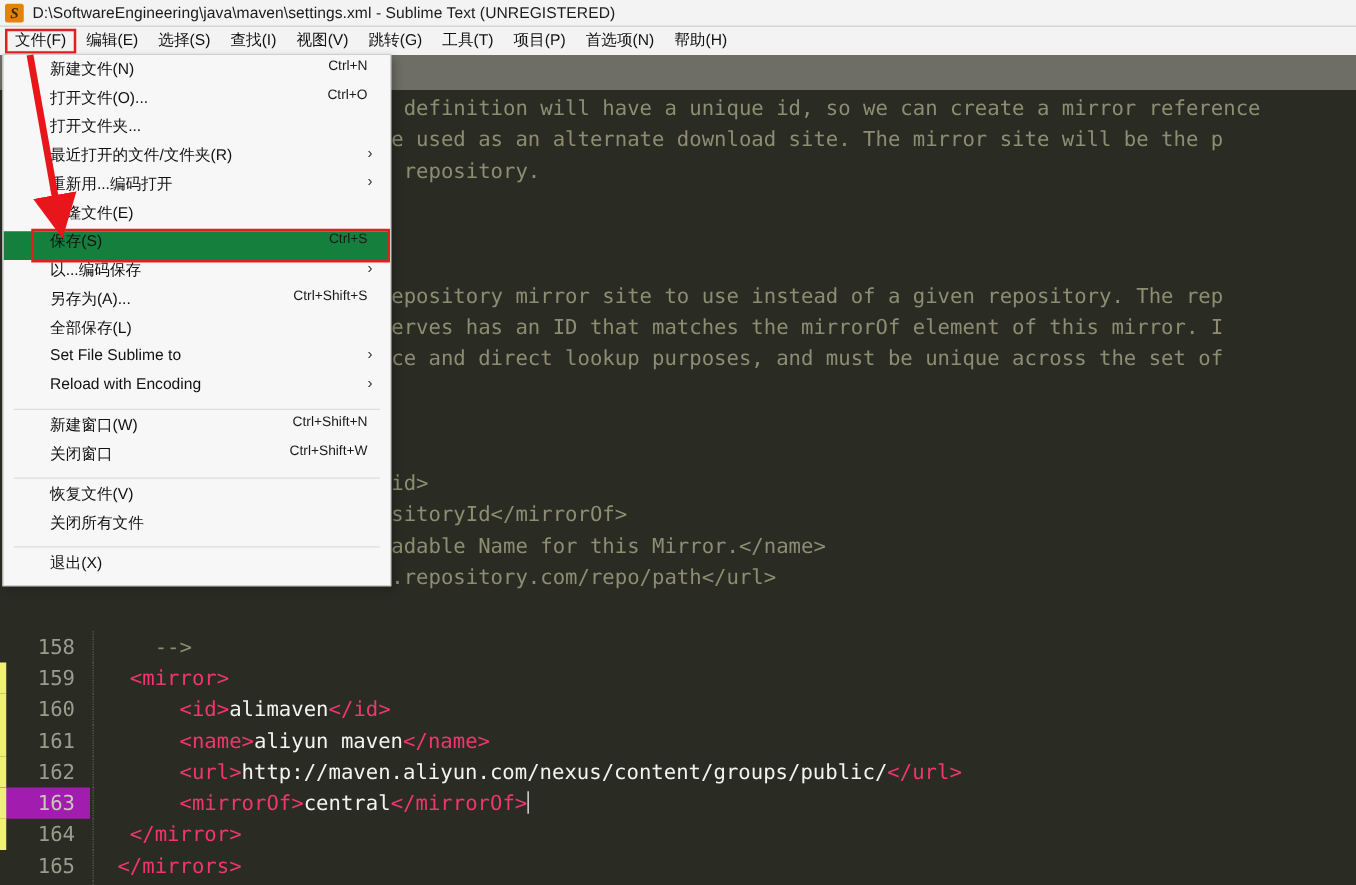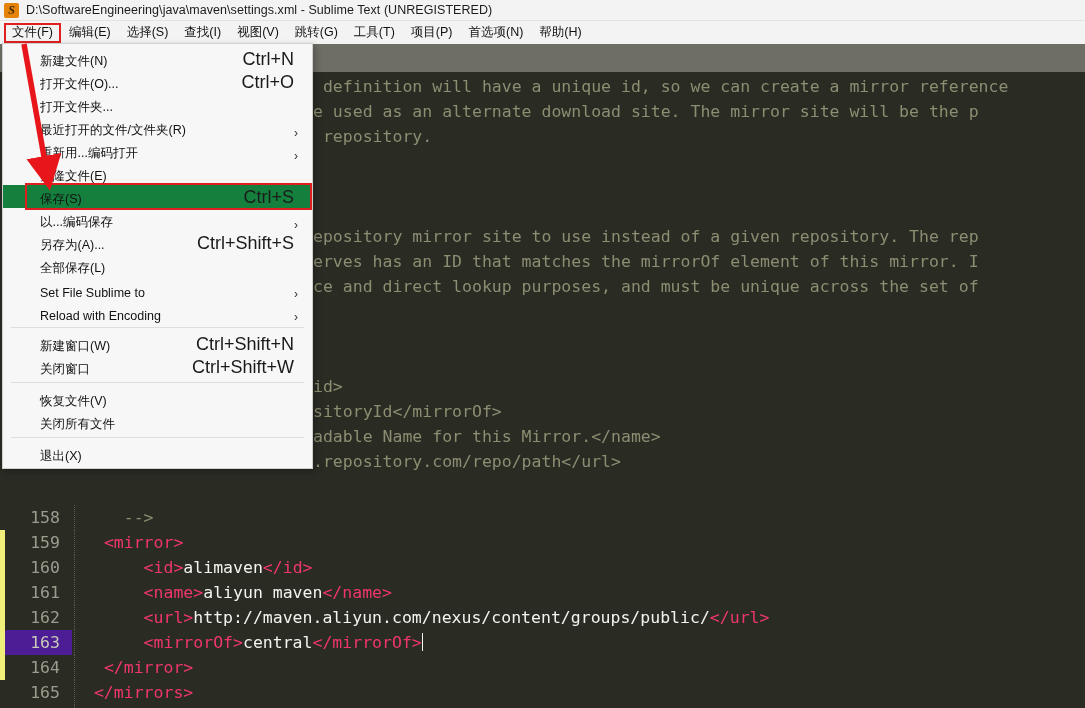--- a/index.html
+++ b/index.html
@@ -127,21 +127,21 @@
     flex: 0 0 72px;
     text-align: right;
     padding-right: 12px;
     font-family: "DejaVu Sans Mono", "Liberation Mono", monospace;
     font-size: 16.5px;
     color: #9c9c8e;
     line-height: 25px;
     height: 25px;
   }
   .gutter.current {
-    background: #4c1d95;
+    background: #a21caf;
     color: #c9c9ba;
   }
   .rulerline {
     position: absolute;
     left: 74px; top: 0;
     width: 1px; height: 25px;
     border-left: 1px dotted #5a5c50;
   }
   .code {
     font-family: "DejaVu Sans Mono", "Liberation Mono", monospace;
@@ -169,30 +169,30 @@
     background: #f7f7f7;
     border: 1px solid #d0d0d0;
     box-shadow: 2px 3px 7px rgba(0,0,0,0.28);
     padding: 3px 0 3px 0;
     z-index: 30;
   }
   .mrow {
     position: relative;
     height: 23px;
     display: flex;
-    align-items: flex-end;
+    align-items: flex-start;
     font-size: 12.5px;
     color: #111;
   }
   .mrow .label { padding-left: 37px; white-space: nowrap; }
   .mrow .accel {
     margin-left: auto;
     padding-right: 18px;
     color: #1a1a1a;
-    font-size: 18px;
+    font-size: 11px;
     white-space: nowrap;
   }
   .mrow .chev {
     margin-left: auto;
     padding-right: 14px;
     color: #333;
     font-size: 12px;
     line-height: 1;
   }
   .mrow.hl {

